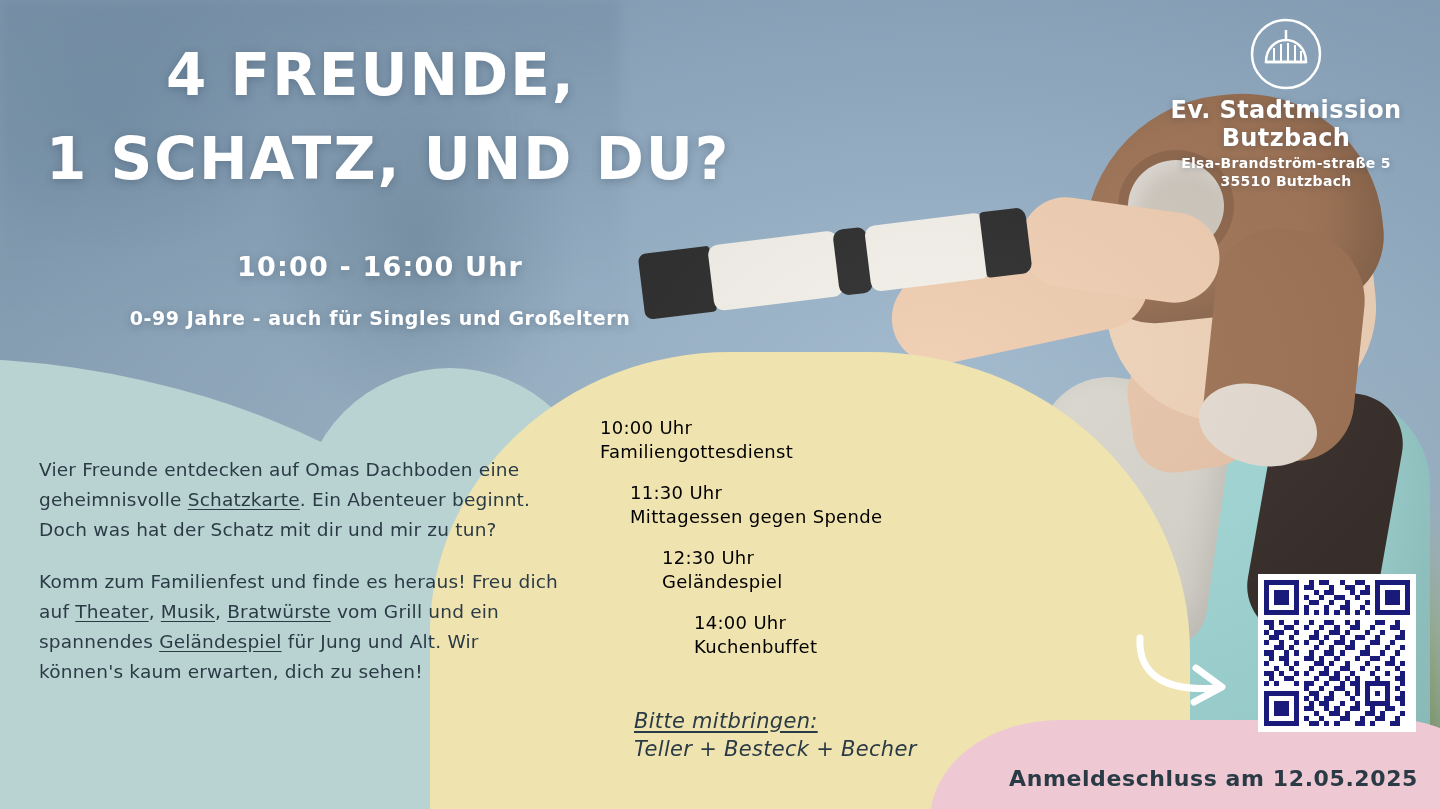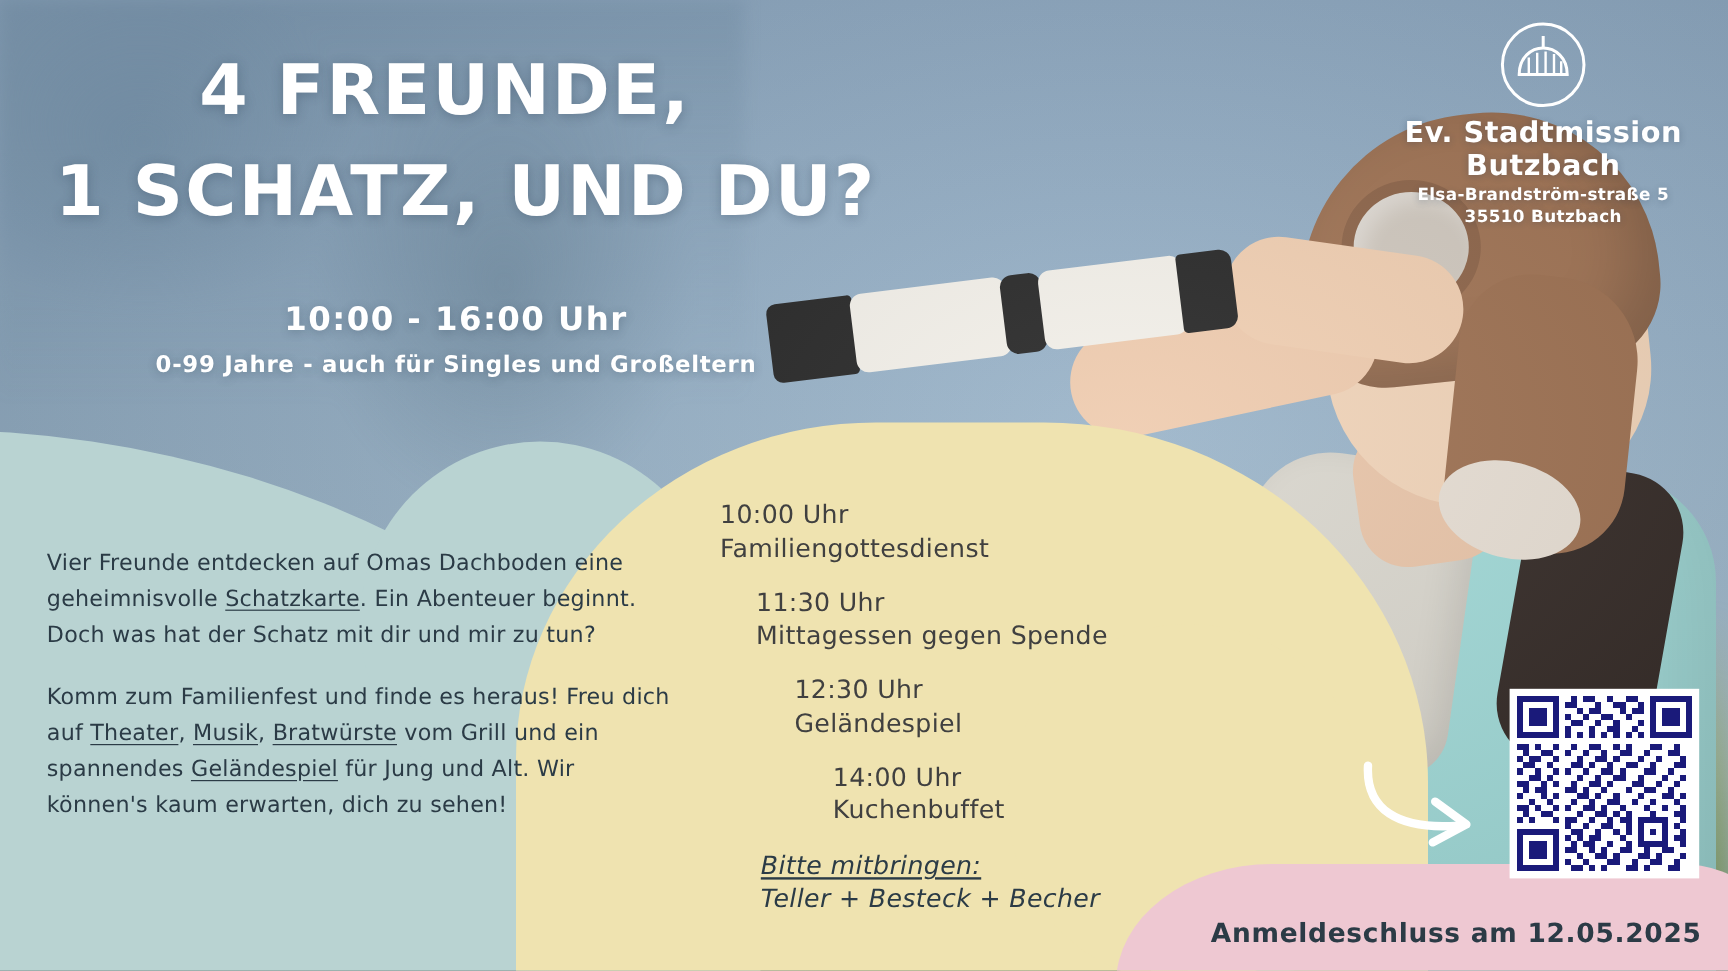--- a/index.html
+++ b/index.html
@@ -252,21 +252,21 @@
     font-weight: 700;
     letter-spacing: 1.2px;
     line-height: 1.35;
     margin-top: 3px;
   }
   .subhead .l3 {
     display: block;
     font-size: 19px;
     font-weight: 700;
     letter-spacing: 0.6px;
-    margin-top: 8px;
+    margin-top: 22px;
   }
 
   .logo {
     position: absolute;
     right: 24px; top: 18px;
     width: 260px;
     text-align: center;
     color: #ffffff;
     text-shadow: 0 1px 6px rgba(40,60,80,0.32);
   }
@@ -300,22 +300,22 @@
   .story p { margin: 0 0 22px 1px; }
   .story u, .story .u {
     text-decoration: underline;
     text-underline-offset: 3px;
   }
 
   .schedule {
     position: absolute;
     left: 600px; top: 416px;
     width: 420px;
-    color: #404040;
-    font-size: 21px;
+    color: #000000;
+    font-size: 18px;
     line-height: 1.33;
     letter-spacing: 0.3px;
   }
   .sched-item { margin-bottom: 17px; }
   .sched-item .time { display: block; }
   .sched-item .title { display: block; }
   .sched-item.i0 { padding-left: 0px; }
   .sched-item.i1 { padding-left: 30px; }
   .sched-item.i2 { padding-left: 62px; }
   .sched-item.i3 { padding-left: 94px; }

